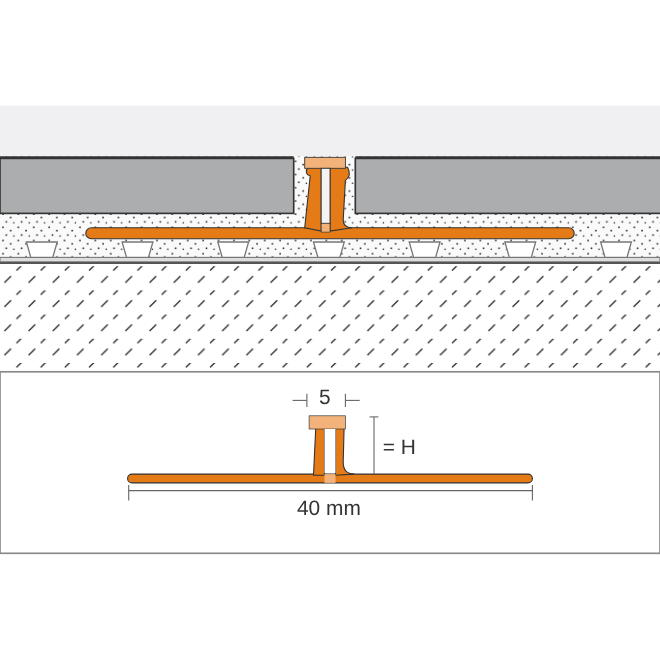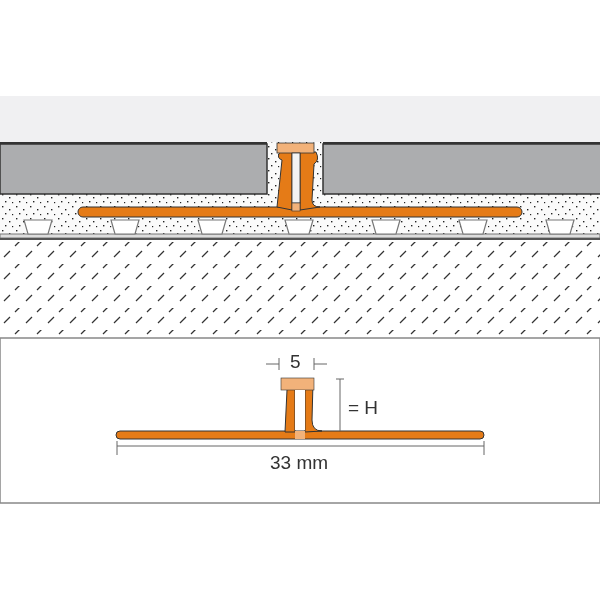--- a/index.html
+++ b/index.html
@@ -84,14 +84,14 @@
     <line x1="279" y1="358" x2="279" y2="370" stroke="#666" stroke-width="1"></line>
     <line x1="314" y1="364" x2="327" y2="364" stroke="#666" stroke-width="1"></line>
     <line x1="314" y1="358" x2="314" y2="370" stroke="#666" stroke-width="1"></line>
     <line x1="336" y1="379" x2="344" y2="379" stroke="#666" stroke-width="1"></line>
     <line x1="340" y1="379" x2="340" y2="431" stroke="#666" stroke-width="1"></line>
   </g>
 </svg>
 
 <div class="lbl" style="left:290px;top:351px;font-size:19px;">5</div>
 <div class="lbl" style="left:348px;top:397px;font-size:19px;">= H</div>
-<div class="lbl" style="left:270px;top:452px;font-size:19px;">33 mm</div>
+<div class="lbl" style="left:270px;top:452px;font-size:19px;">40 mm</div>
 </div>
 
 </body></html>

